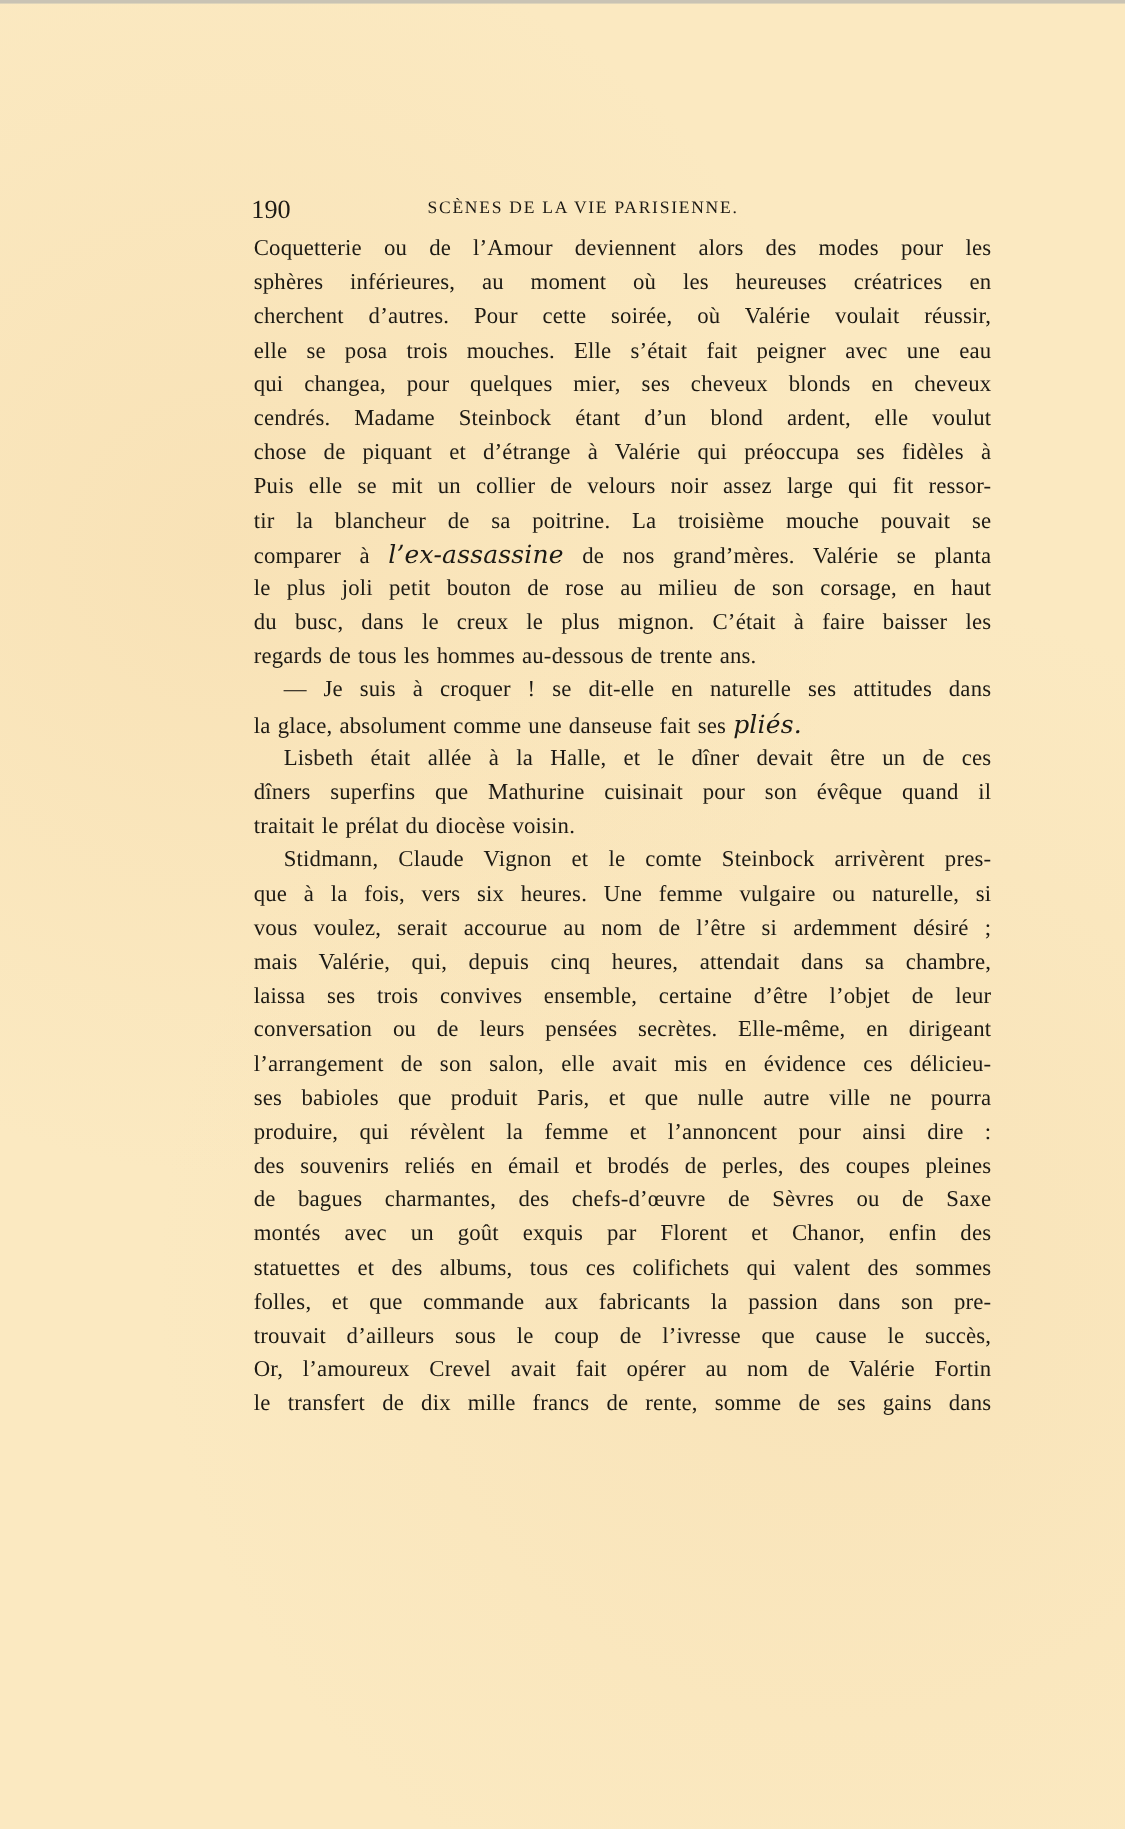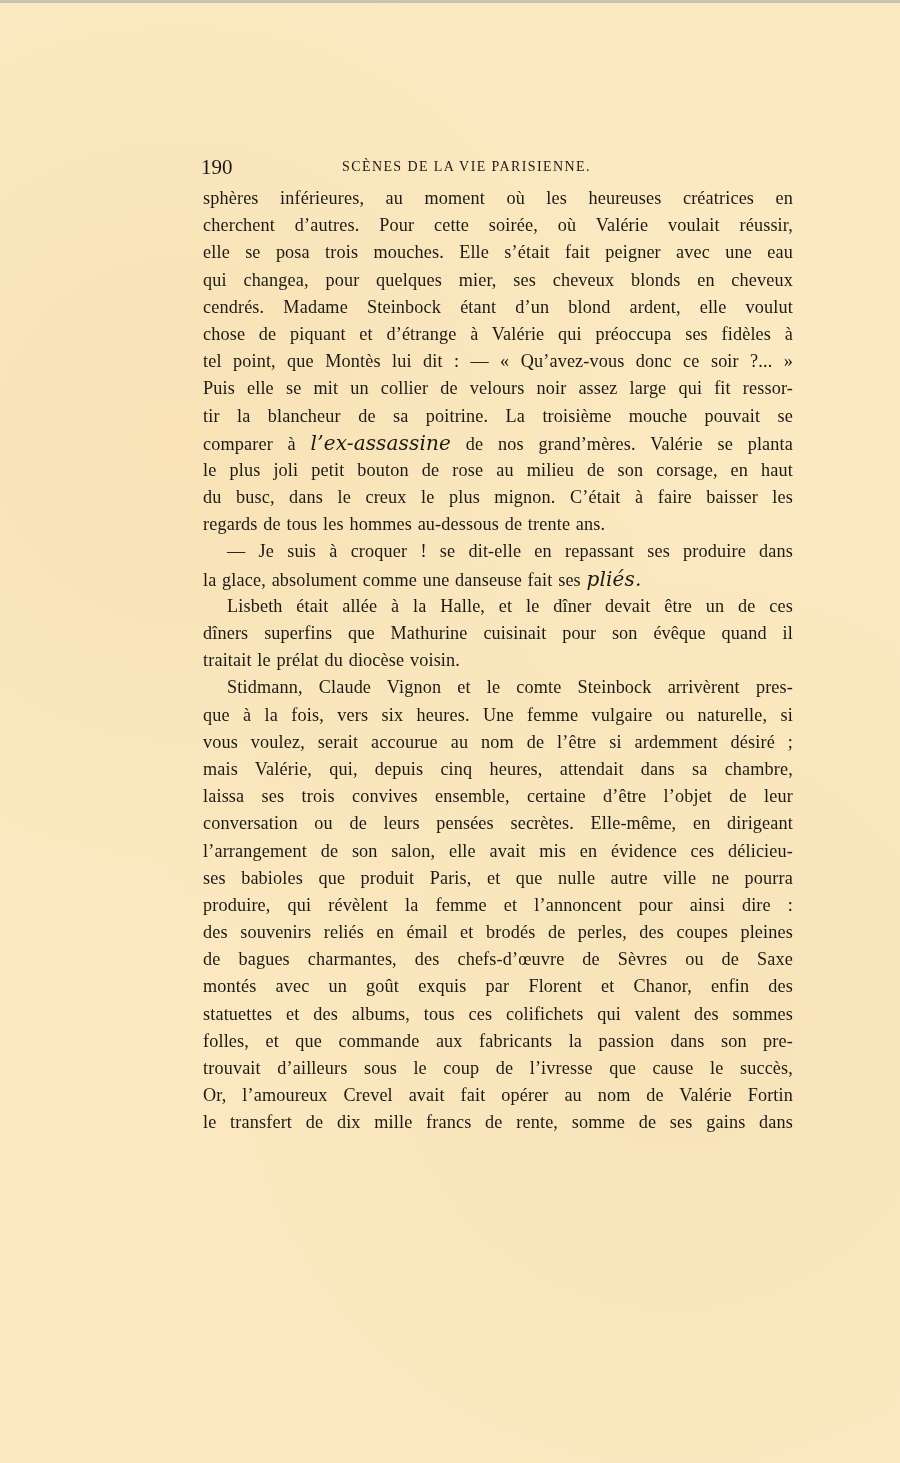--- a/index.html
+++ b/index.html
@@ -86,36 +86,36 @@
 
 <div class="top-edge"></div>
 <div class="page">
   <div class="text-block">
     <div class="running-head">
       <span class="folio">190</span>
       <span class="head-title">SCÈNES DE LA VIE PARISIENNE.</span>
     </div>
     <div id="body-text">
         <div>
+          <span class="line"><span>Coquetterie ou de l’Amour deviennent alors des modes pour les</span></span>
           <span class="line"><span>sphères inférieures, au moment où les heureuses créatrices en</span></span>
           <span class="line"><span>cherchent d’autres. Pour cette soirée, où Valérie voulait réussir,</span></span>
           <span class="line"><span>elle se posa trois mouches. Elle s’était fait peigner avec une eau</span></span>
           <span class="line"><span>qui changea, pour quelques mier, ses cheveux blonds en cheveux</span></span>
           <span class="line"><span>cendrés. Madame Steinbock étant d’un blond ardent, elle voulut</span></span>
           <span class="line"><span>chose de piquant et d’étrange à Valérie qui préoccupa ses fidèles à</span></span>
-          <span class="line"><span>tel point, que Montès lui dit : — « Qu’avez-vous donc ce soir ?... »</span></span>
           <span class="line"><span>Puis elle se mit un collier de velours noir assez large qui fit ressor-</span></span>
           <span class="line"><span>tir la blancheur de sa poitrine. La troisième mouche pouvait se</span></span>
           <span class="line"><span>comparer à </span><span class="it">l’ex-assassine</span><span> de nos grand’mères. Valérie se planta</span></span>
           <span class="line"><span>le plus joli petit bouton de rose au milieu de son corsage, en haut</span></span>
           <span class="line"><span>du busc, dans le creux le plus mignon. C’était à faire baisser les</span></span>
           <span class="line last"><span>regards de tous les hommes au-dessous de trente ans.</span></span>
         </div>
         <div>
-          <span class="line indent"><span>— Je suis à croquer ! se dit-elle en repassant ses produire dans</span></span>
+          <span class="line indent"><span>— Je suis à croquer ! se dit-elle en naturelle ses attitudes dans</span></span>
           <span class="line last"><span>la glace, absolument comme une danseuse fait ses </span><span class="it">pliés.</span></span>
         </div>
         <div>
           <span class="line indent"><span>Lisbeth était allée à la Halle, et le dîner devait être un de ces</span></span>
           <span class="line"><span>dîners superfins que Mathurine cuisinait pour son évêque quand il</span></span>
           <span class="line last"><span>traitait le prélat du diocèse voisin.</span></span>
         </div>
         <div>
           <span class="line indent"><span>Stidmann, Claude Vignon et le comte Steinbock arrivèrent pres-</span></span>
           <span class="line"><span>que à la fois, vers six heures. Une femme vulgaire ou naturelle, si</span></span>

